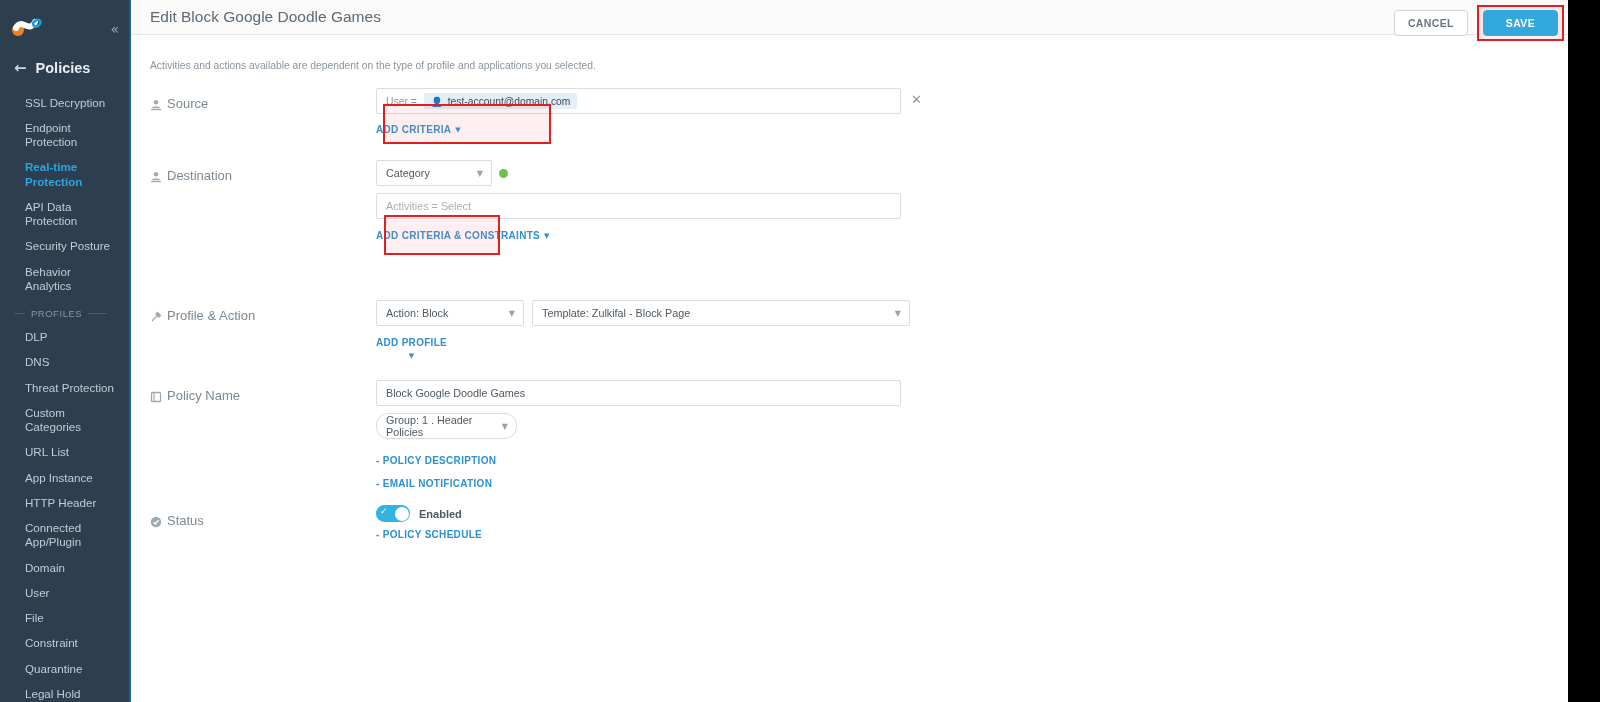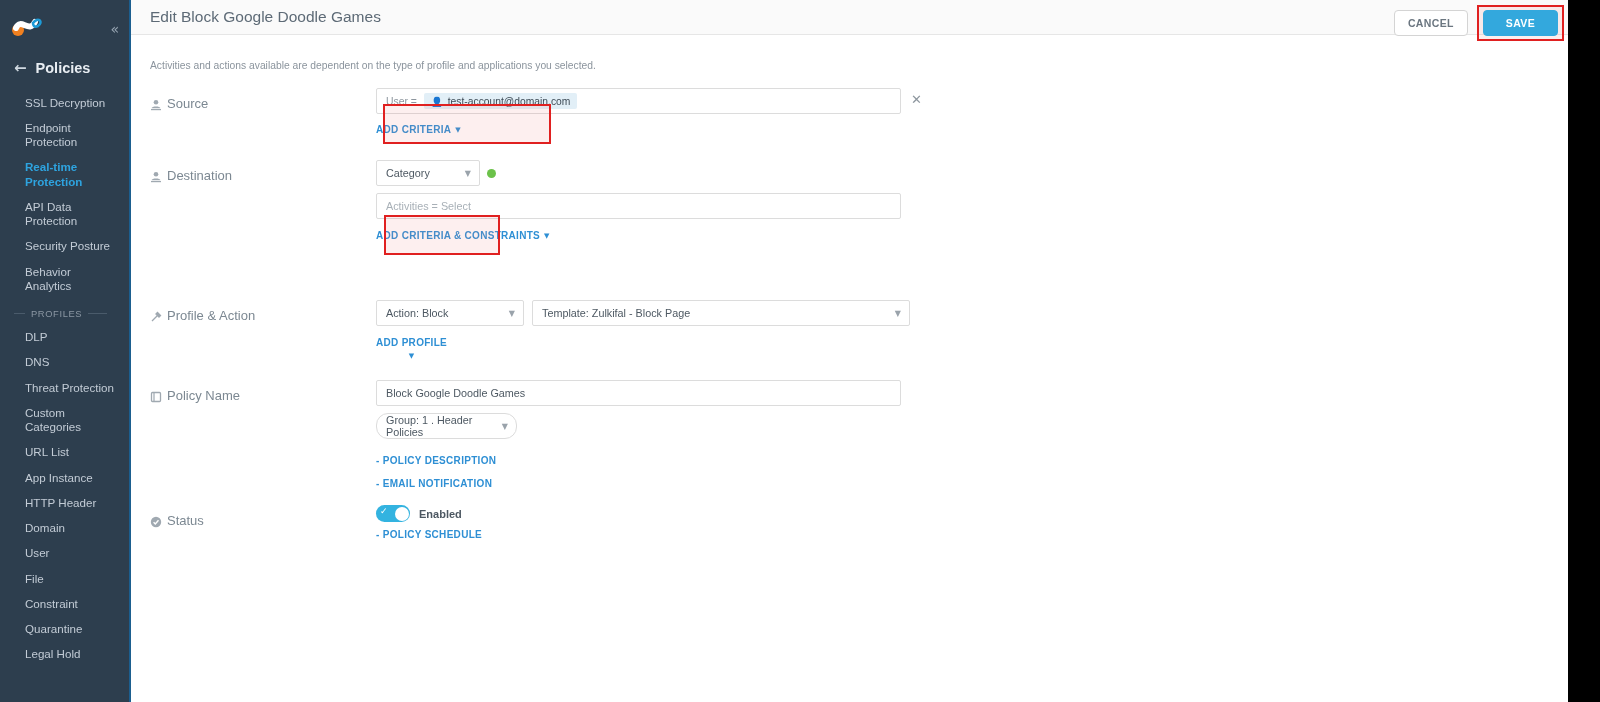--- a/index.html
+++ b/index.html
@@ -207,20 +207,21 @@
       <span class="line long"></span>
     </div>
 
     <div class="nav-item">DLP</div>
     <div class="nav-item">DNS</div>
     <div class="nav-item">Threat Protection</div>
     <div class="nav-item">Custom Categories</div>
     <div class="nav-item">URL List</div>
     <div class="nav-item">App Instance</div>
     <div class="nav-item">HTTP Header</div>
+    <div class="nav-item">Connected App/Plugin</div>
     <div class="nav-item">Domain</div>
     <div class="nav-item">User</div>
     <div class="nav-item">File</div>
     <div class="nav-item">Constraint</div>
     <div class="nav-item">Quarantine</div>
     <div class="nav-item">Legal Hold</div>
 
   </div>
   <div class="sidebar-edge"></div>
 
@@ -273,21 +274,21 @@
             <svg width="12" height="12" viewBox="0 0 12 12">
               <circle cx="6" cy="3.2" r="2.3" fill="#a0a9b1"></circle>
               <path d="M1.6 9.2 C1.6 6.8 10.4 6.8 10.4 9.2 Z" fill="#a0a9b1"></path>
               <rect x="1" y="10" width="10" height="1.2" fill="#a0a9b1"></rect>
             </svg>
           </span>
           <span>Destination</span>
         </div>
         <div class="fields" style="top:0;">
           <div style="display:flex; align-items:center; gap:7px;">
-            <div class="select" style="width:104px;">
+            <div class="select" style="width:116px;">
               <span>Category</span>
               <span class="arw">▼</span>
             </div>
             <span class="greendot"></span>
           </div>
 
 
           <div class="input chiprow ph" style="margin-top:7px;">
             <span>Activities = Select</span>
           </div>

